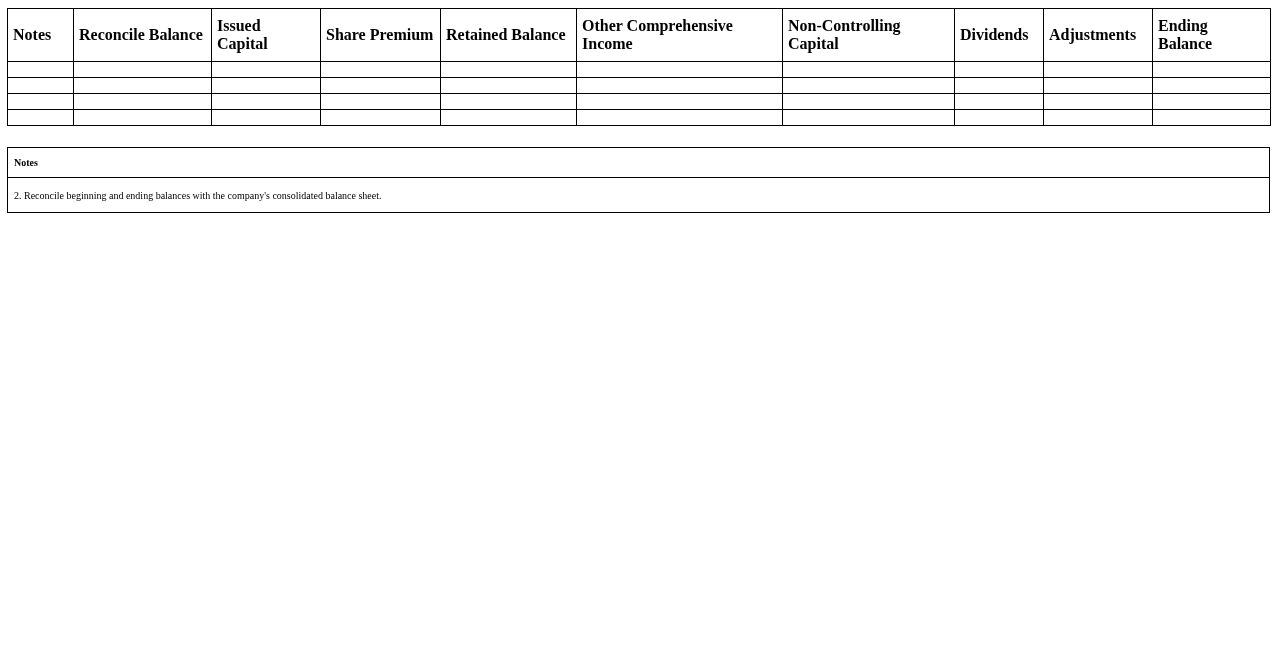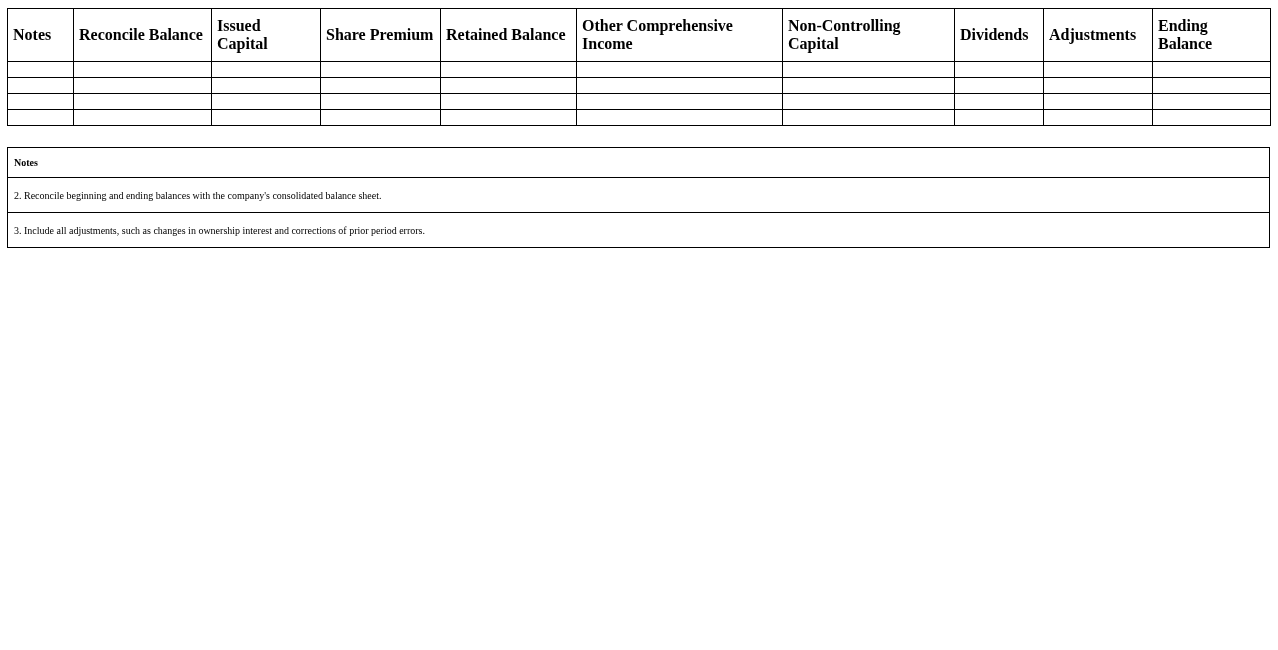--- a/index.html
+++ b/index.html
@@ -139,17 +139,14 @@
 </table>
 
 <table class="notes-table">
   <tbody>
     <tr>
       <td class="notes-title-cell">Notes</td>
     </tr>
     <tr>
       <td class="note-item-cell">2. Reconcile beginning and ending balances with the company's consolidated balance sheet.</td>
     </tr>
-    <tr>
-      <td class="note-item-cell">3. Include all adjustments, such as changes in ownership interest and corrections of prior period errors.</td>
-    </tr>
   </tbody>
 </table>
 
 </body></html>

